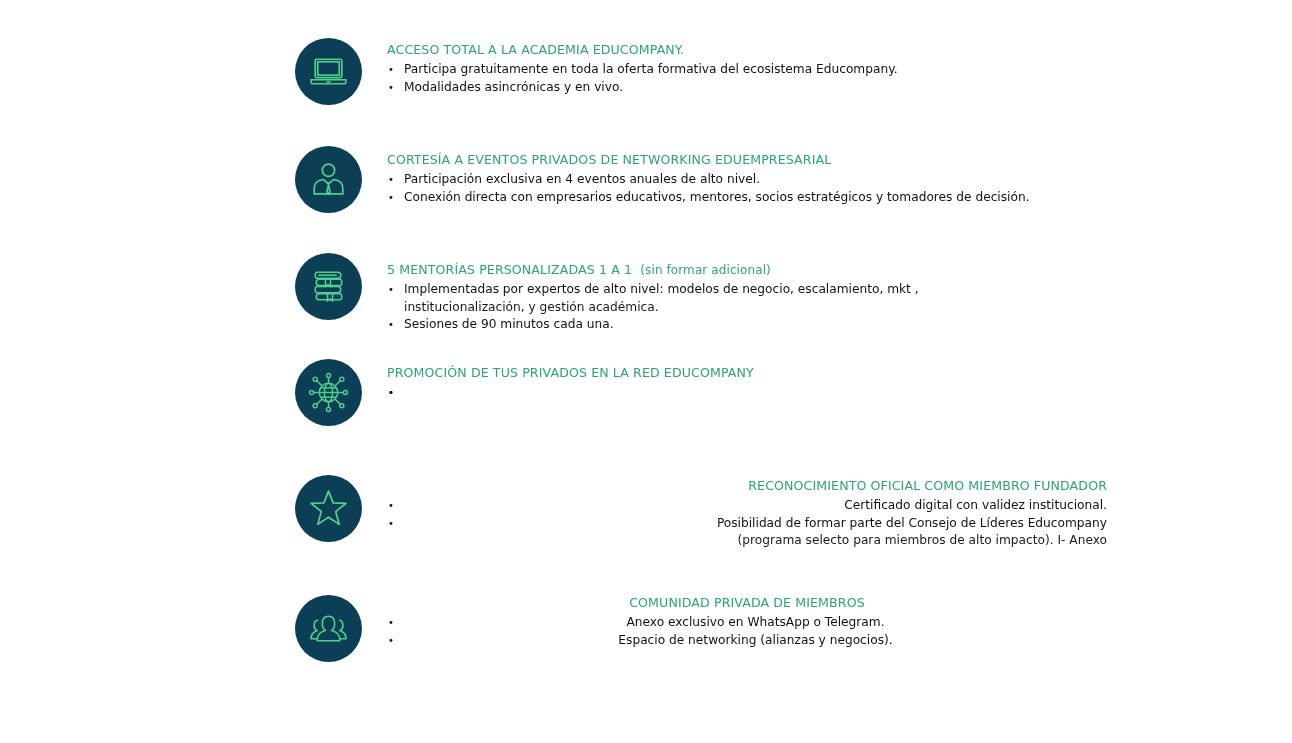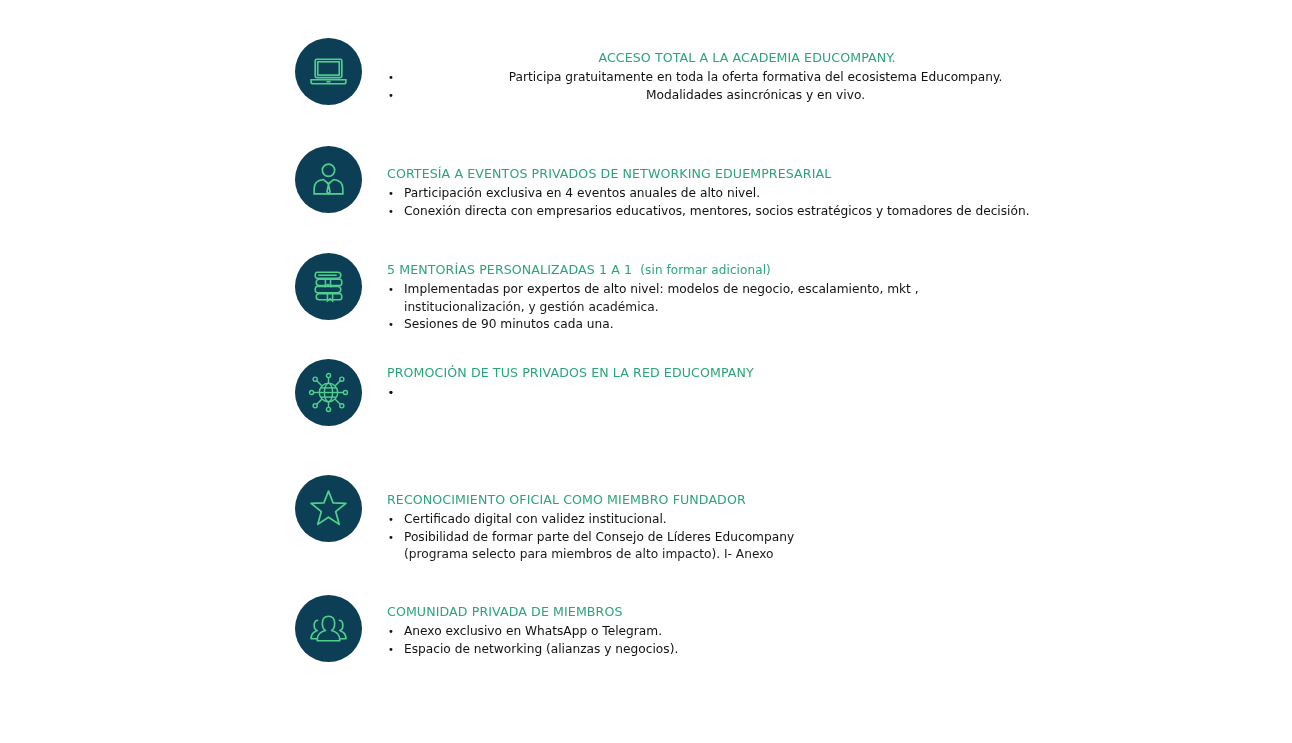--- a/index.html
+++ b/index.html
@@ -21,38 +21,38 @@
 
 <div class="item" style="top:38px;">
   <div class="circle">
     <svg viewBox="0 0 40 40" fill="none" stroke="#4fd18b" stroke-width="1.6">
       <rect x="7" y="8" width="26" height="18" rx="1.5"></rect>
       <rect x="9.5" y="10.5" width="21" height="13"></rect>
       <path d="M3 28 H37 V30 Q37 32 35 32 H5 Q3 32 3 30 Z"></path>
       <line x1="18" y1="30" x2="22" y2="30"></line>
     </svg>
   </div>
-  <div class="content" style="top:12px;text-align:center;">
+  <div class="content" style="top:4px;">
     <div class="title">ACCESO TOTAL A LA ACADEMIA EDUCOMPANY.</div>
     <ul>
       <li><span class="bullet">•</span><span>Participa gratuitamente en toda la oferta formativa del ecosistema Educompany.</span></li>
       <li><span class="bullet">•</span><span>Modalidades asincrónicas y en vivo.</span></li>
     </ul>
   </div>
 </div>
 
 <div class="item" style="top:146px;">
   <div class="circle">
     <svg viewBox="0 0 40 40" fill="none" stroke="#4fd18b" stroke-width="1.6">
       <circle cx="20" cy="11" r="6"></circle>
       <path d="M6 34 V29 Q6 21 15 20 L20 24 L25 20 Q34 21 34 29 V34 Z"></path>
       <path d="M18.5 23 L20 25 L21.5 23 M20 25 L18.5 32 L20 34 L21.5 32 Z"></path>
     </svg>
   </div>
-  <div class="content" style="top:20px;">
+  <div class="content" style="top:6px;">
     <div class="title">CORTESÍA A EVENTOS PRIVADOS DE NETWORKING EDUEMPRESARIAL</div>
     <ul>
       <li><span class="bullet">•</span><span>Participación exclusiva en 4 eventos anuales de alto nivel.</span></li>
       <li><span class="bullet">•</span><span>Conexión directa con empresarios educativos, mentores, socios estratégicos y tomadores de decisión.</span></li>
     </ul>
   </div>
 </div>
 
 <div class="item" style="top:253px;">
   <div class="circle">
@@ -110,38 +110,38 @@
     </ul>
   </div>
 </div>
 
 <div class="item" style="top:475px;">
   <div class="circle">
     <svg viewBox="0 0 40 40" fill="none" stroke="#4fd18b" stroke-width="1.7" stroke-linejoin="round">
       <polygon points="20,3 24.5,14.5 37,15 27,23 30.5,35.5 20,28.5 9.5,35.5 13,23 3,15 15.5,14.5"></polygon>
     </svg>
   </div>
-  <div class="content" style="top:17px;">
+  <div class="content" style="top:3px;text-align:right;">
     <div class="title">RECONOCIMIENTO OFICIAL COMO MIEMBRO FUNDADOR</div>
     <ul>
       <li><span class="bullet">•</span><span>Certificado digital con validez institucional.</span></li>
       <li><span class="bullet">•</span><span>Posibilidad de formar parte del Consejo de Líderes Educompany</span></li>
       <div class="cont"> (programa selecto para miembros de alto impacto). I- Anexo</div>
     </ul>
   </div>
 </div>
 
 <div class="item" style="top:595px;">
   <div class="circle">
     <svg viewBox="0 0 40 40" fill="none" stroke="#4fd18b" stroke-width="1.6" stroke-linejoin="round">
       <path d="M10 12 Q6 12 6 17 Q6 21 9 22 Q3 24 3 30 H9"></path>
       <path d="M30 12 Q34 12 34 17 Q34 21 31 22 Q37 24 37 30 H31"></path>
       <path d="M20 8 Q14 8 14 15 Q14 20 17 22 Q9 24 9 31 V32 H31 V31 Q31 24 23 22 Q26 20 26 15 Q26 8 20 8 Z"></path>
     </svg>
   </div>
-  <div class="content" style="top:9px;">
+  <div class="content" style="top:0;text-align:center;">
     <div class="title">COMUNIDAD PRIVADA DE MIEMBROS</div>
     <ul>
       <li><span class="bullet">•</span><span>Anexo exclusivo en WhatsApp o Telegram.</span></li>
       <li><span class="bullet">•</span><span>Espacio de networking (alianzas y negocios).</span></li>
     </ul>
   </div>
 </div>
 
 </body></html>

